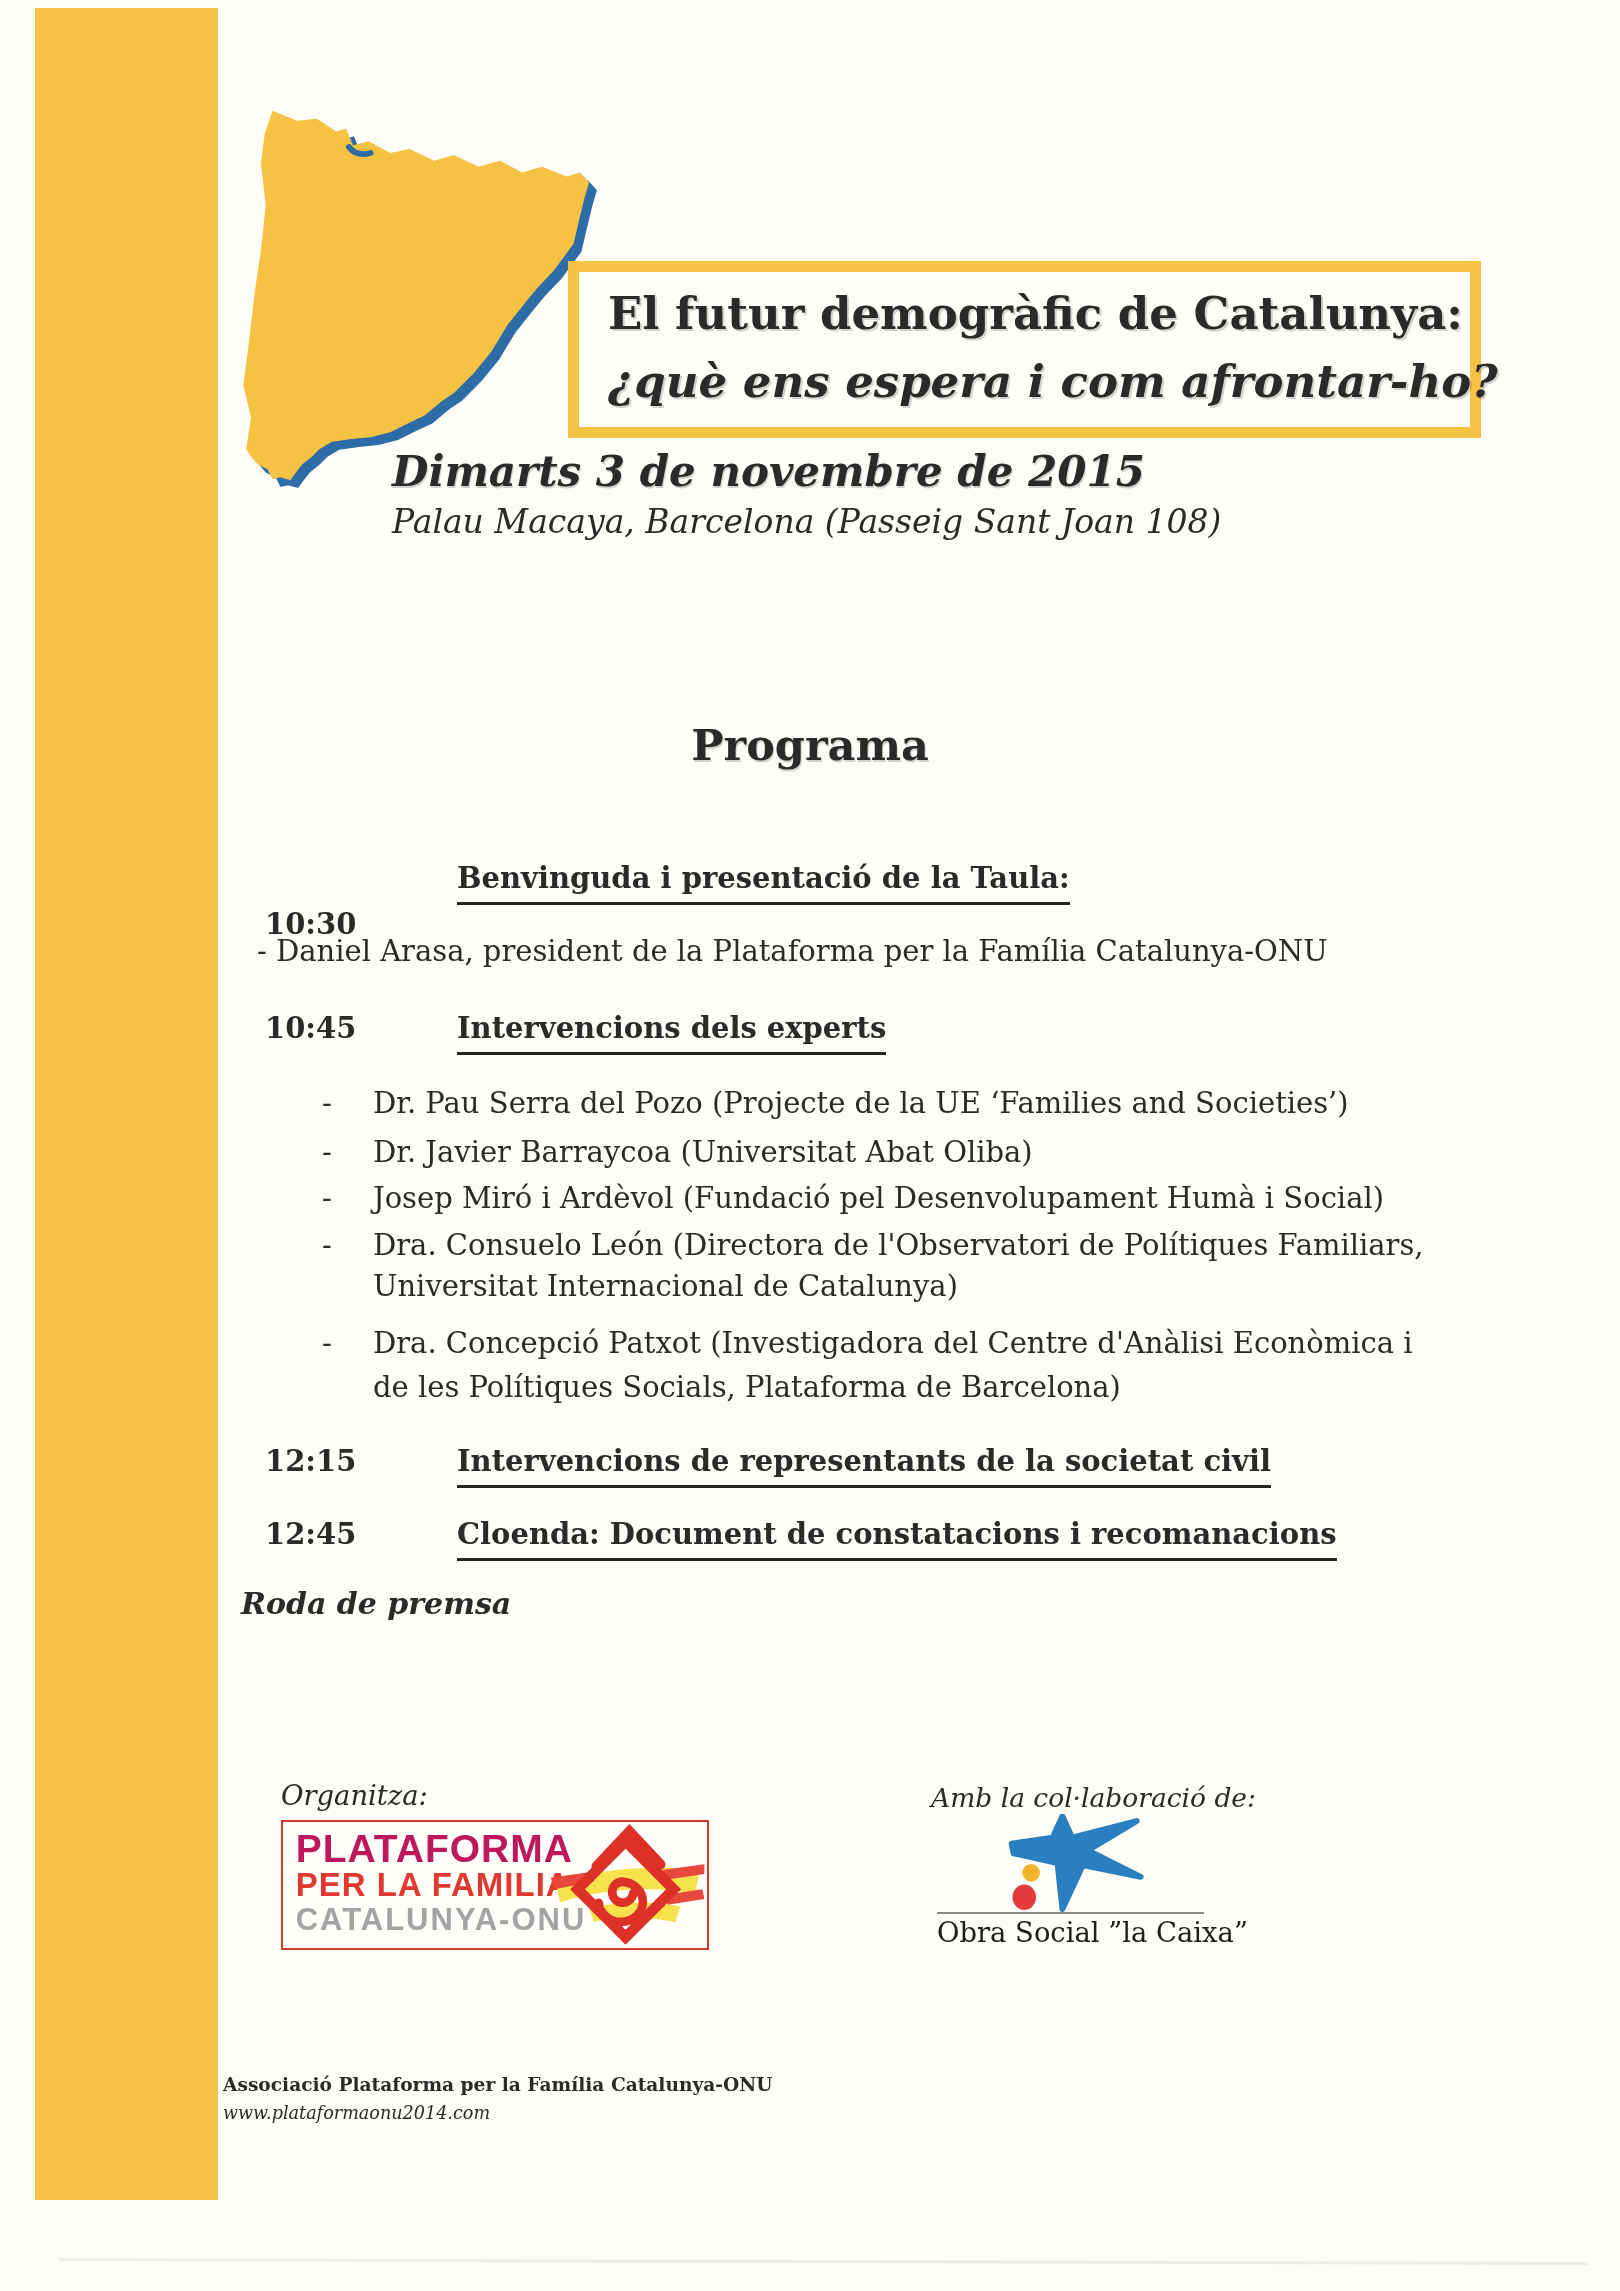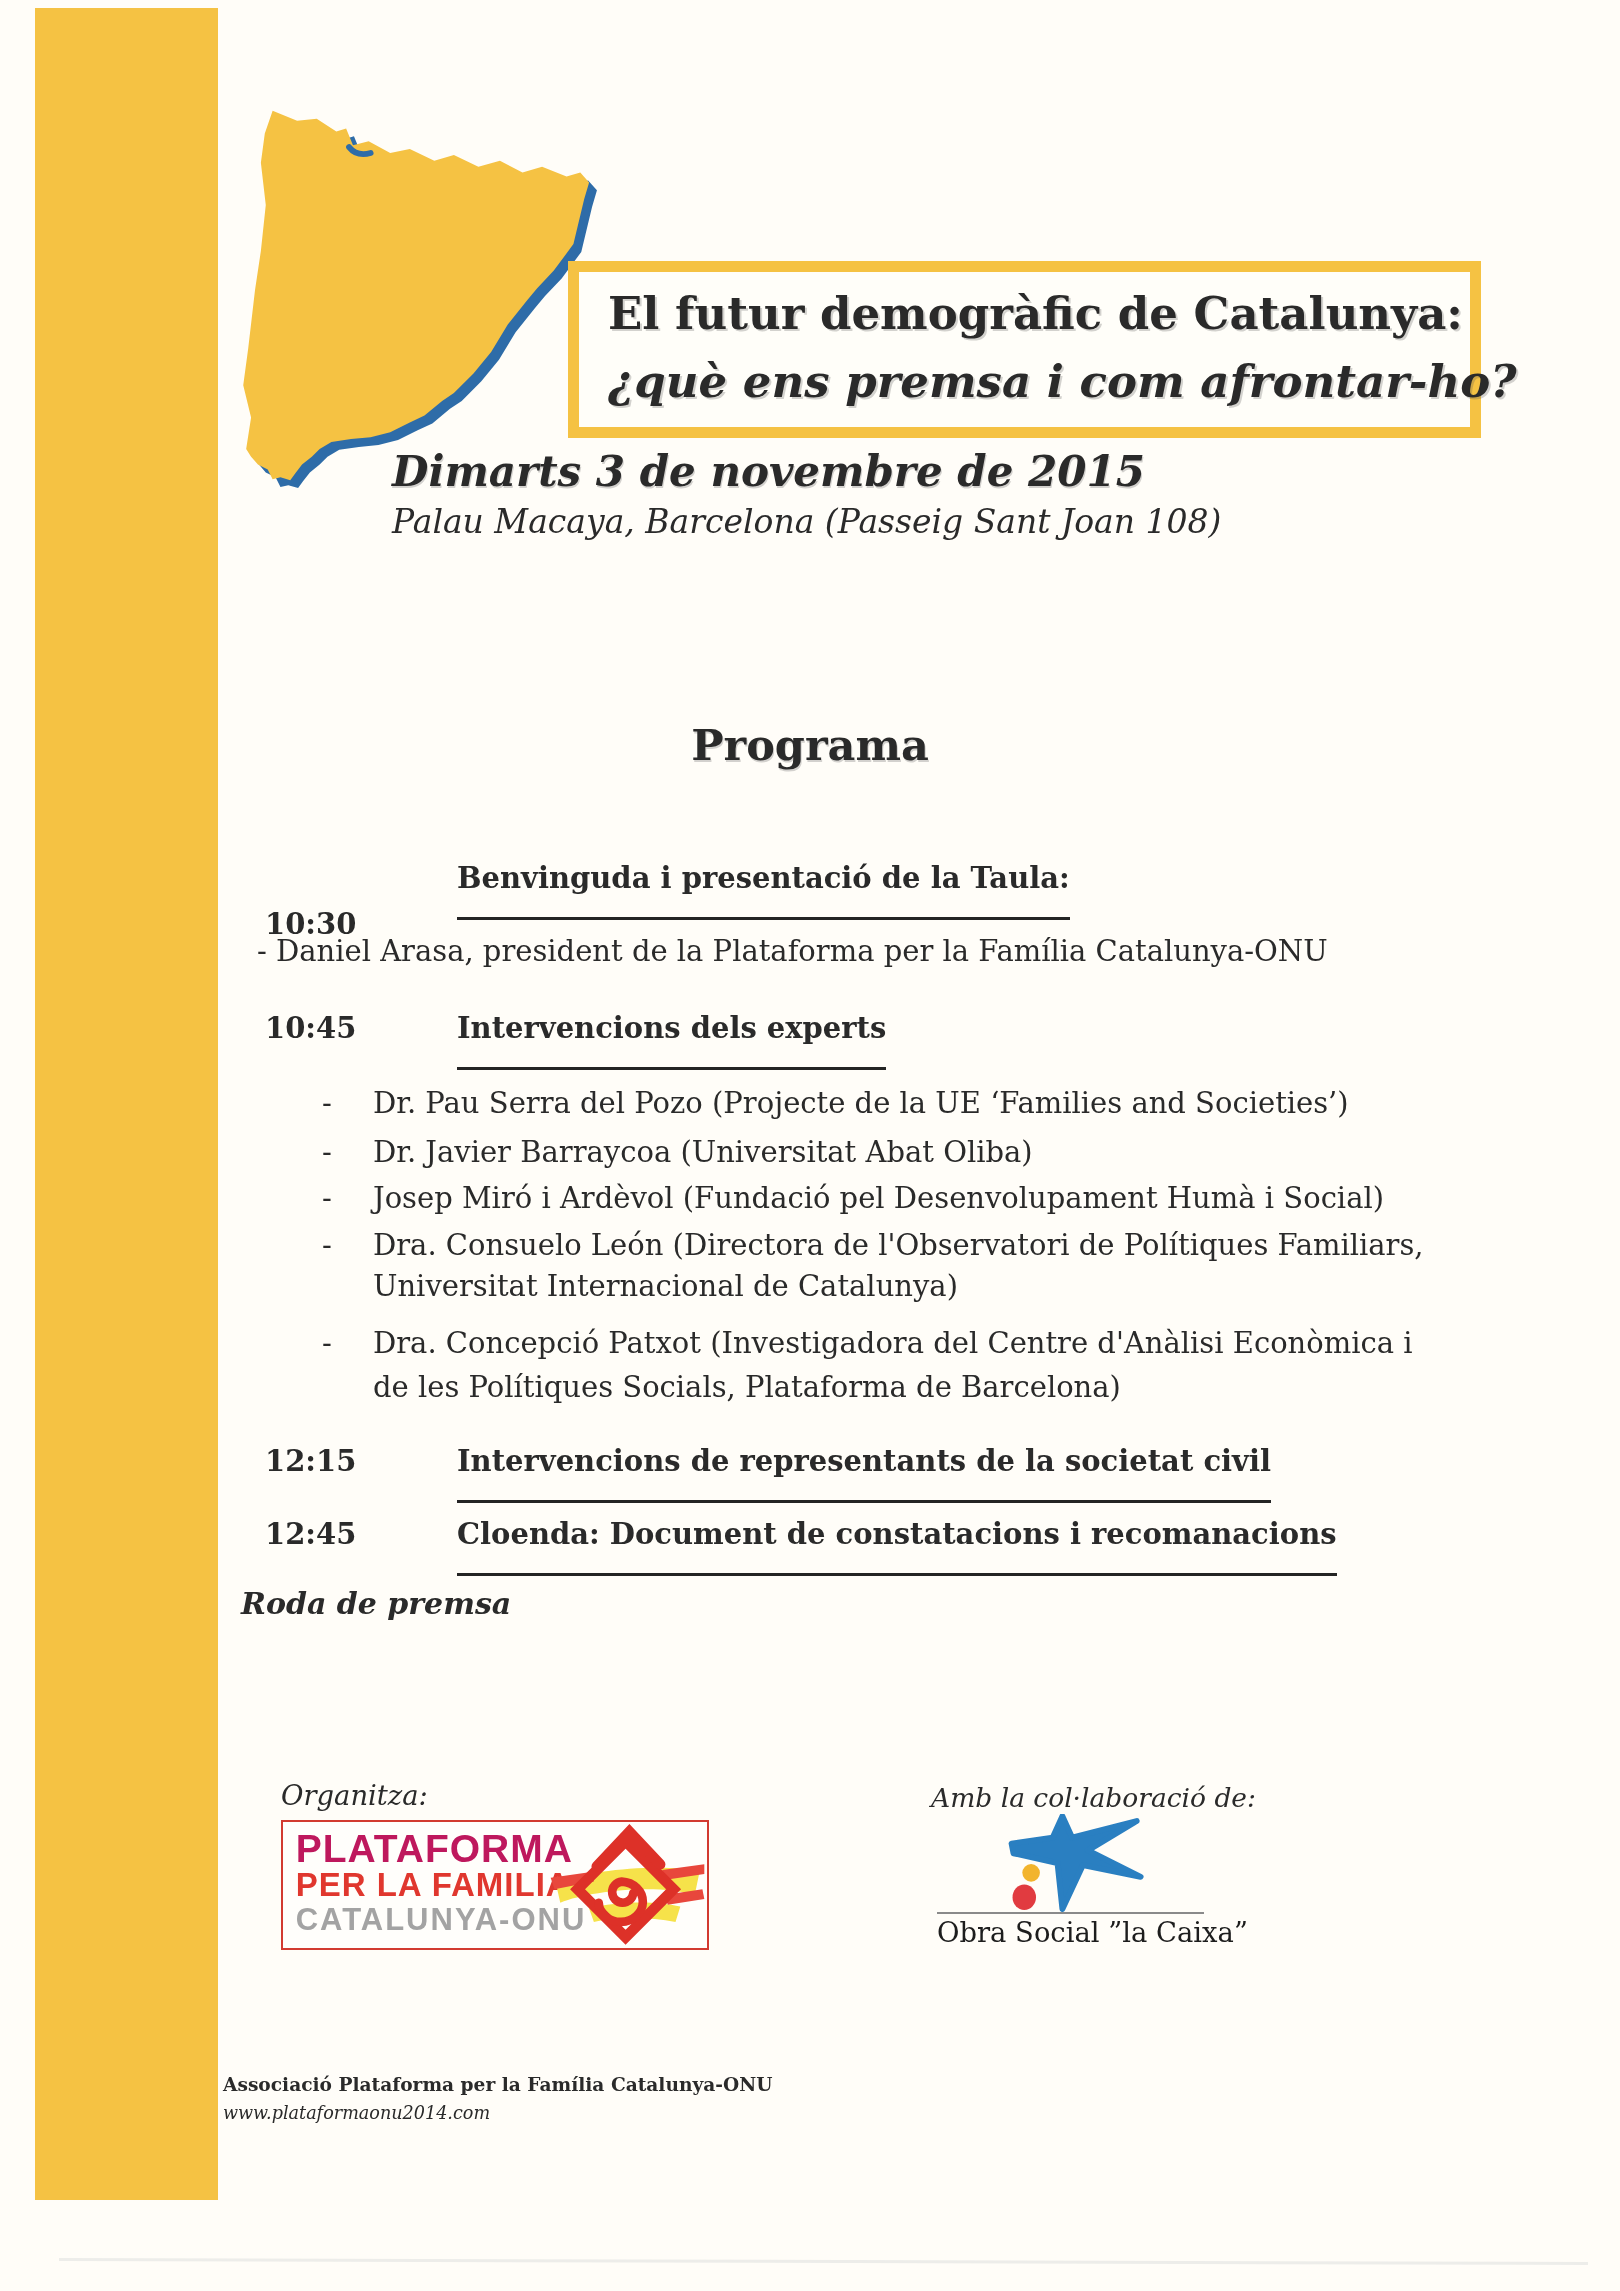--- a/index.html
+++ b/index.html
@@ -16,21 +16,21 @@
              text-shadow:2px 2px 0 rgba(80,80,80,.25);}
   .banner-l2{font-size:45px;font-weight:700;font-style:italic;line-height:69px;white-space:nowrap;
              text-shadow:2px 2px 0 rgba(80,80,80,.25);}
   .date-line{left:392px;top:447px;font-size:42px;font-weight:700;font-style:italic;
              text-shadow:1px 2px 0 rgba(80,80,80,.25);white-space:nowrap;}
   .venue-line{left:392px;top:502px;font-size:33px;font-style:italic;white-space:nowrap;}
   .program-heading{left:0;top:720px;width:1620px;text-align:center;font-size:43px;font-weight:700;
                    text-shadow:1px 2px 0 rgba(80,80,80,.25);}
   .time{font-size:29px;font-weight:700;white-space:nowrap;}
   .session-title{font-size:29px;font-weight:700;white-space:nowrap;
-                 border-bottom:3.9px solid #242424;padding-bottom:22px;}
+                 border-bottom:3.9px solid #242424;padding-bottom:7px;}
   .body-line{font-size:29px;white-space:nowrap;}
   .expert-row{font-size:29px;display:flex;white-space:nowrap;}
   .expert-dash{width:51px;flex:0 0 51px;}
   .closing-line{font-size:30px;font-weight:700;white-space:nowrap;}
   .org-label{left:281px;top:1780px;font-size:27.4px;font-style:italic;}
   .org-box{left:281px;top:1820px;width:428px;height:130px;box-sizing:border-box;
            border:2.9px solid #d23a30;background:#fffefb;}
   .org-text{position:absolute;left:12.7px;top:7.8px;font-family:"Liberation Sans",sans-serif;line-height:1;}
   .org-l1{font-size:39px;font-weight:700;color:#be185d;letter-spacing:1px;line-height:37px;}
   .org-l2{font-size:33px;font-weight:700;color:#e0372e;letter-spacing:1px;line-height:35px;}
@@ -63,21 +63,21 @@
                L203,303 L185,318 L170,325 L150,335 L130,340 L110,342 L90,345 L78,352 L70,360
                L60,368 L53,377 L48,384 L38,381 L30,383 L25,373 L15,368 L8,360 L3,352
                L8,320 L0,287 L5,250 L12,190 L18,150 L23,103 L18,60 L22,30 Z" fill="#f5c243"></path>
       <path d="M108,44 q8,10 22,6" fill="none" stroke="#2e6ca8" stroke-width="6" stroke-linecap="round"></path>
     </g>
   </svg>
 
 
   <div class="abs banner">
     <div class="banner-l1">El futur demogràfic de Catalunya:</div>
-    <div class="banner-l2">¿què ens premsa i com afrontar-ho?</div>
+    <div class="banner-l2">¿què ens espera i com afrontar-ho?</div>
   </div>
 
   <div class="abs date-line">Dimarts 3 de novembre de 2015</div>
   <div class="abs venue-line">Palau Macaya, Barcelona (Passeig Sant Joan 108)</div>
 
   <div class="abs program-heading">Programa</div>
 
   <div class="abs time" style="left:265px;top:907px;">10:30</div>
   <div class="abs" style="left:457px;top:861px;">
     <span class="session-title">Benvinguda i presentació de la Taula:</span>

